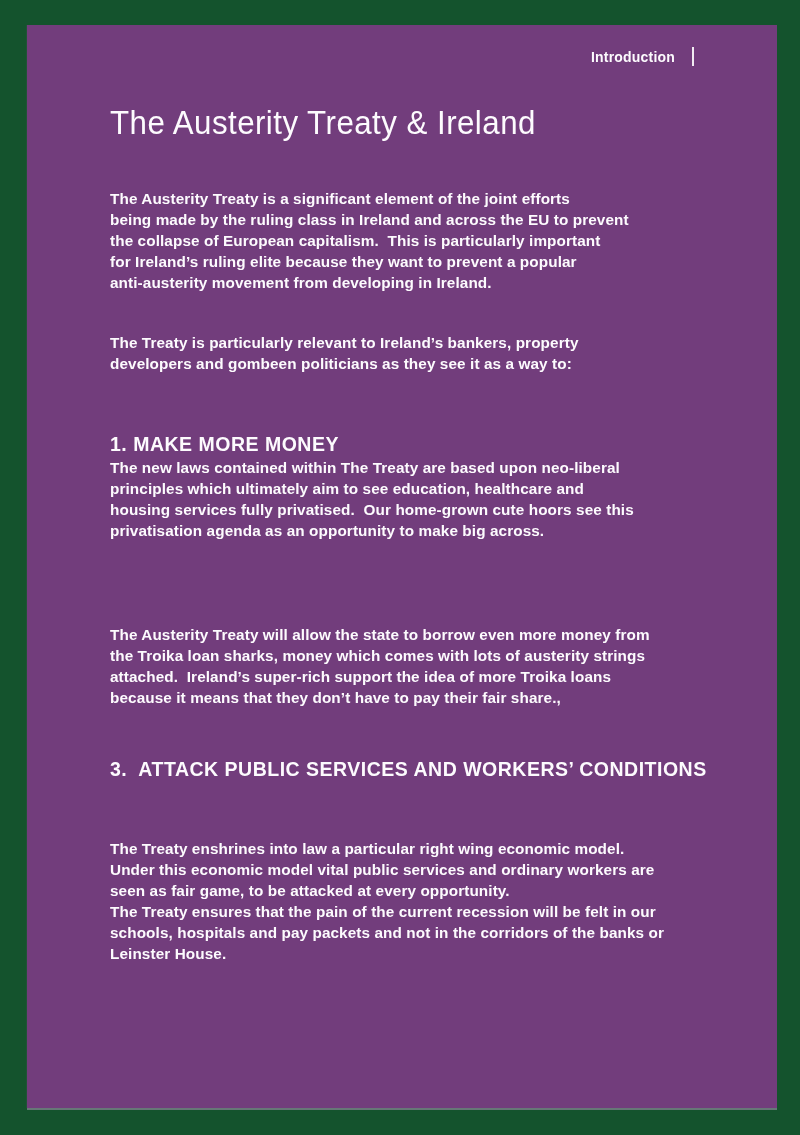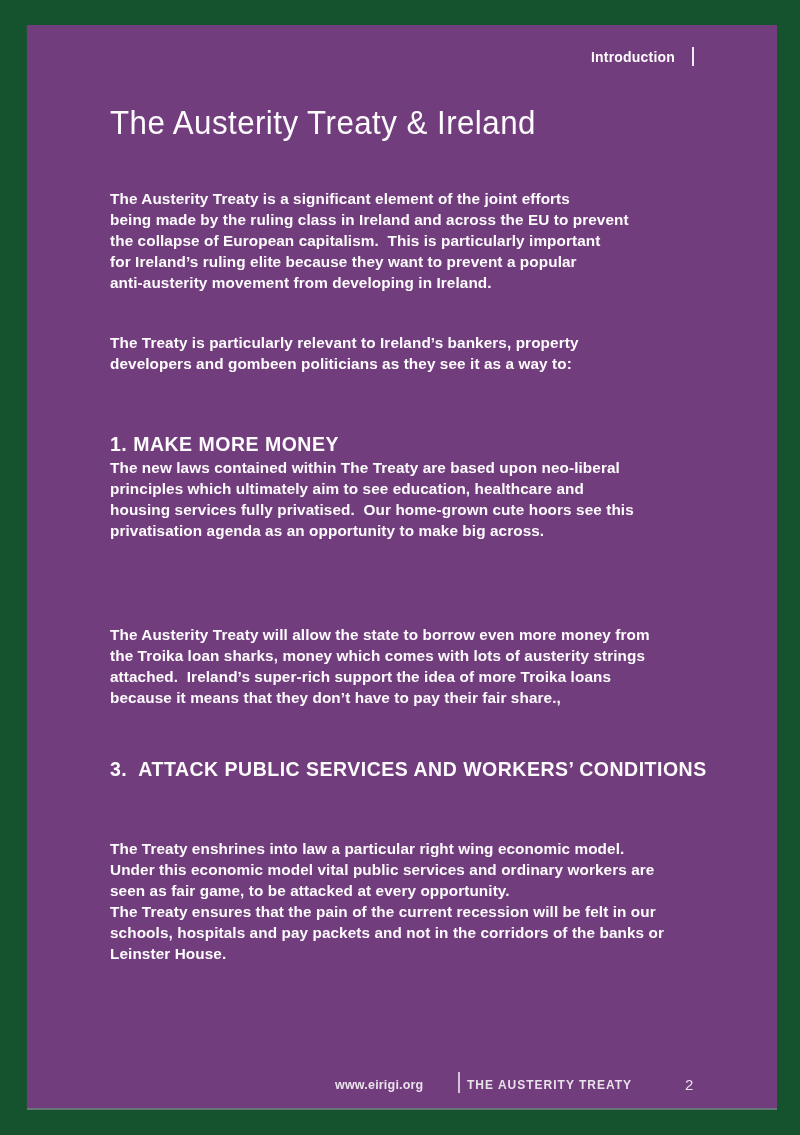--- a/index.html
+++ b/index.html
@@ -166,21 +166,15 @@
 because it means that they don’t have to pay their fair share.,</p>
 
     <h2 class="sec-h h3">3.  ATTACK PUBLIC SERVICES AND WORKERS’ CONDITIONS</h2>
     <p class="para b3">The Treaty enshrines into law a particular right wing economic model.
 Under this economic model vital public services and ordinary workers are
 seen as fair game, to be attacked at every opportunity.
 The Treaty ensures that the pain of the current recession will be felt in our
 schools, hospitals and pay packets and not in the corridors of the banks or
 Leinster House.</p>
 
-    <div class="footer">
-      <span class="f-web">www.eirigi.org</span>
-      <span class="f-bar"></span>
-      <span class="f-title">THE AUSTERITY TREATY</span>
-      <span class="f-num">2</span>
-    </div>
 
   </div>
 </div>
 
 </body></html>

